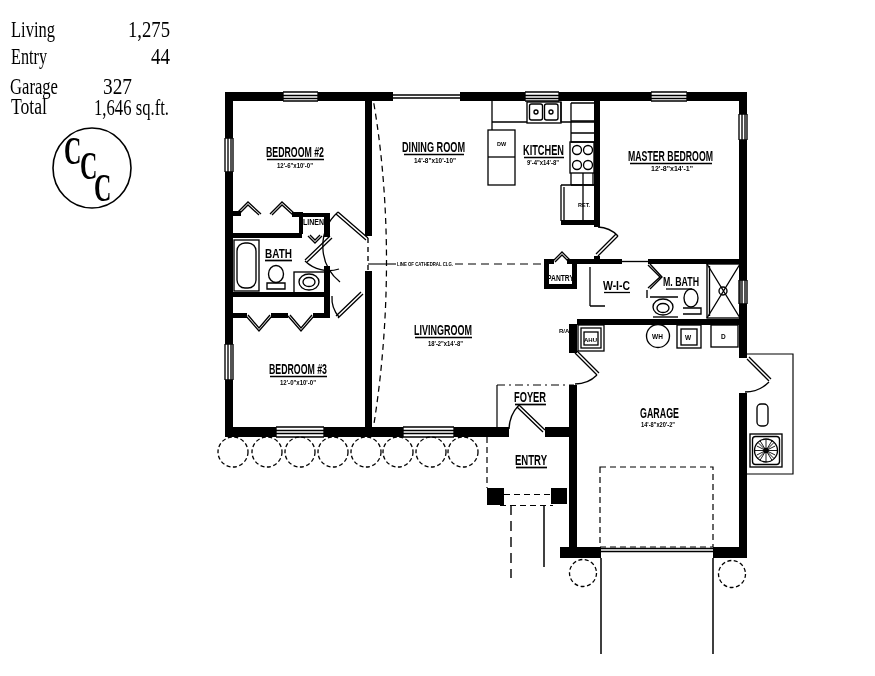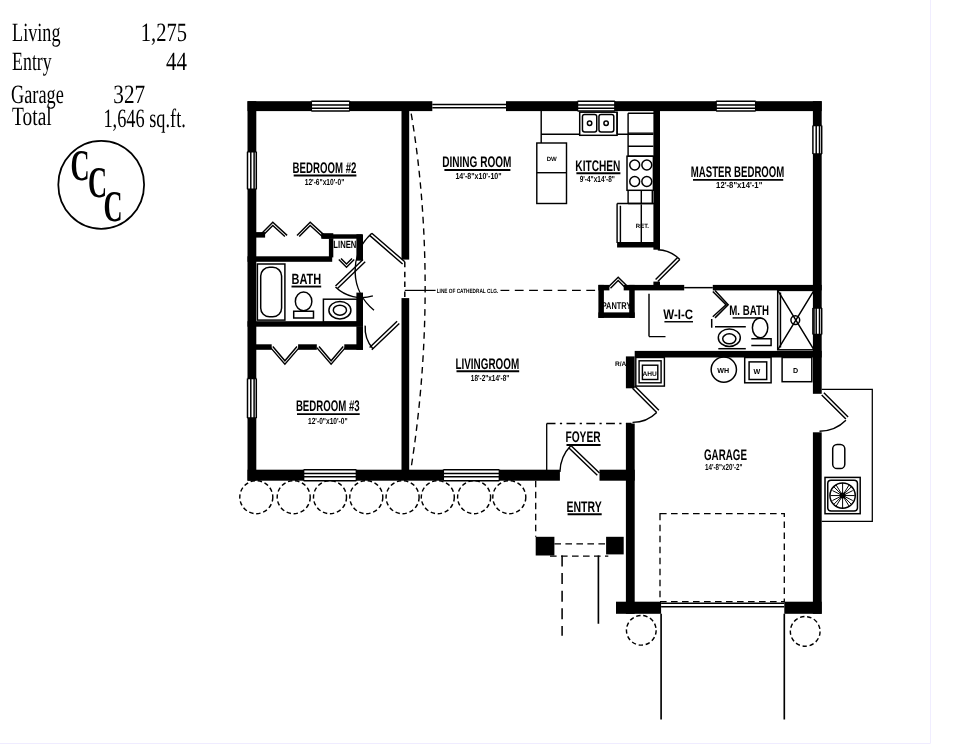--- a/index.html
+++ b/index.html
@@ -1,16 +1,16 @@
 <!DOCTYPE html>
 <html><head>
 <meta charset="utf-8">
 <style>
   html,body{margin:0;padding:0;background:#fff;}
-  .page{position:relative;width:846px;height:676px;background:#c4b5fd;overflow:hidden;}
+  .page{position:relative;width:846px;height:676px;background:#fca5a5;overflow:hidden;}
   svg{position:absolute;left:0;top:0;}
   text{fill:#000;}
   .lbl{font-family:"Liberation Sans",sans-serif;font-weight:bold;letter-spacing:0px;}
   .dim{font-family:"Liberation Sans",sans-serif;font-weight:bold;}
   .st{font-family:"Liberation Serif",serif;}
 </style>
 </head>
 <body>
 <div class="page">
 <svg width="875" height="676" viewBox="0 0 875 676">

